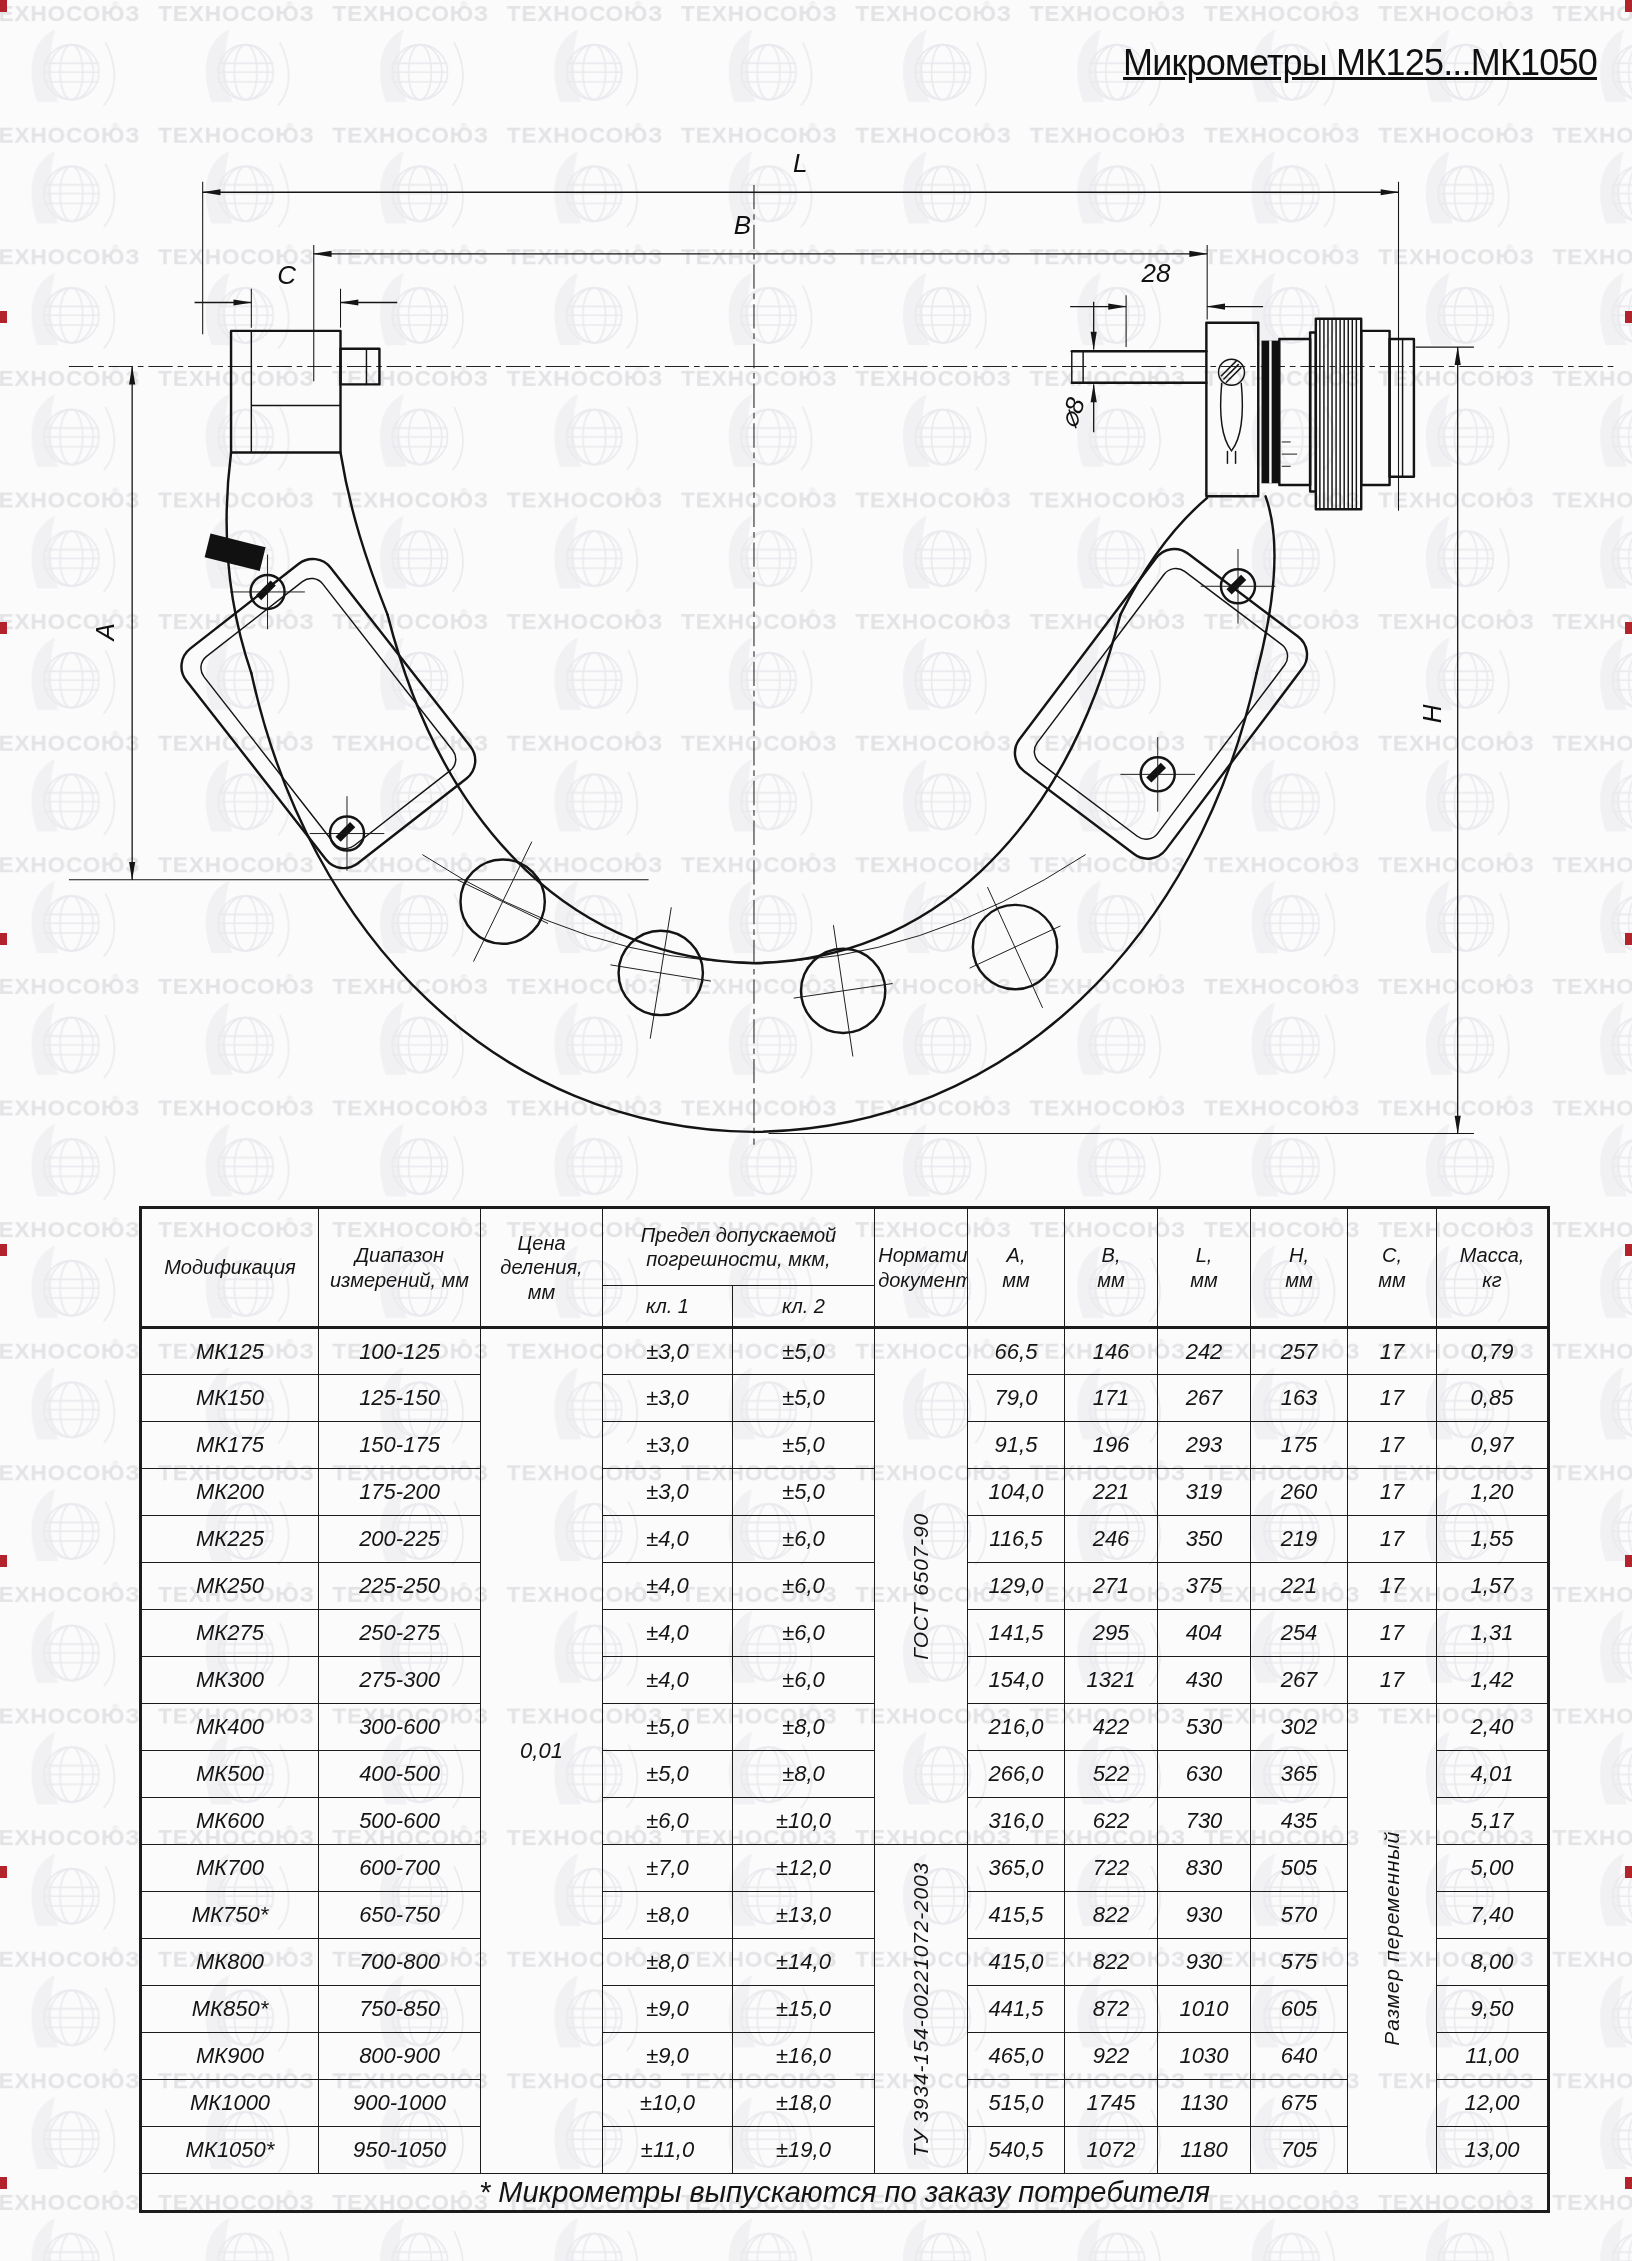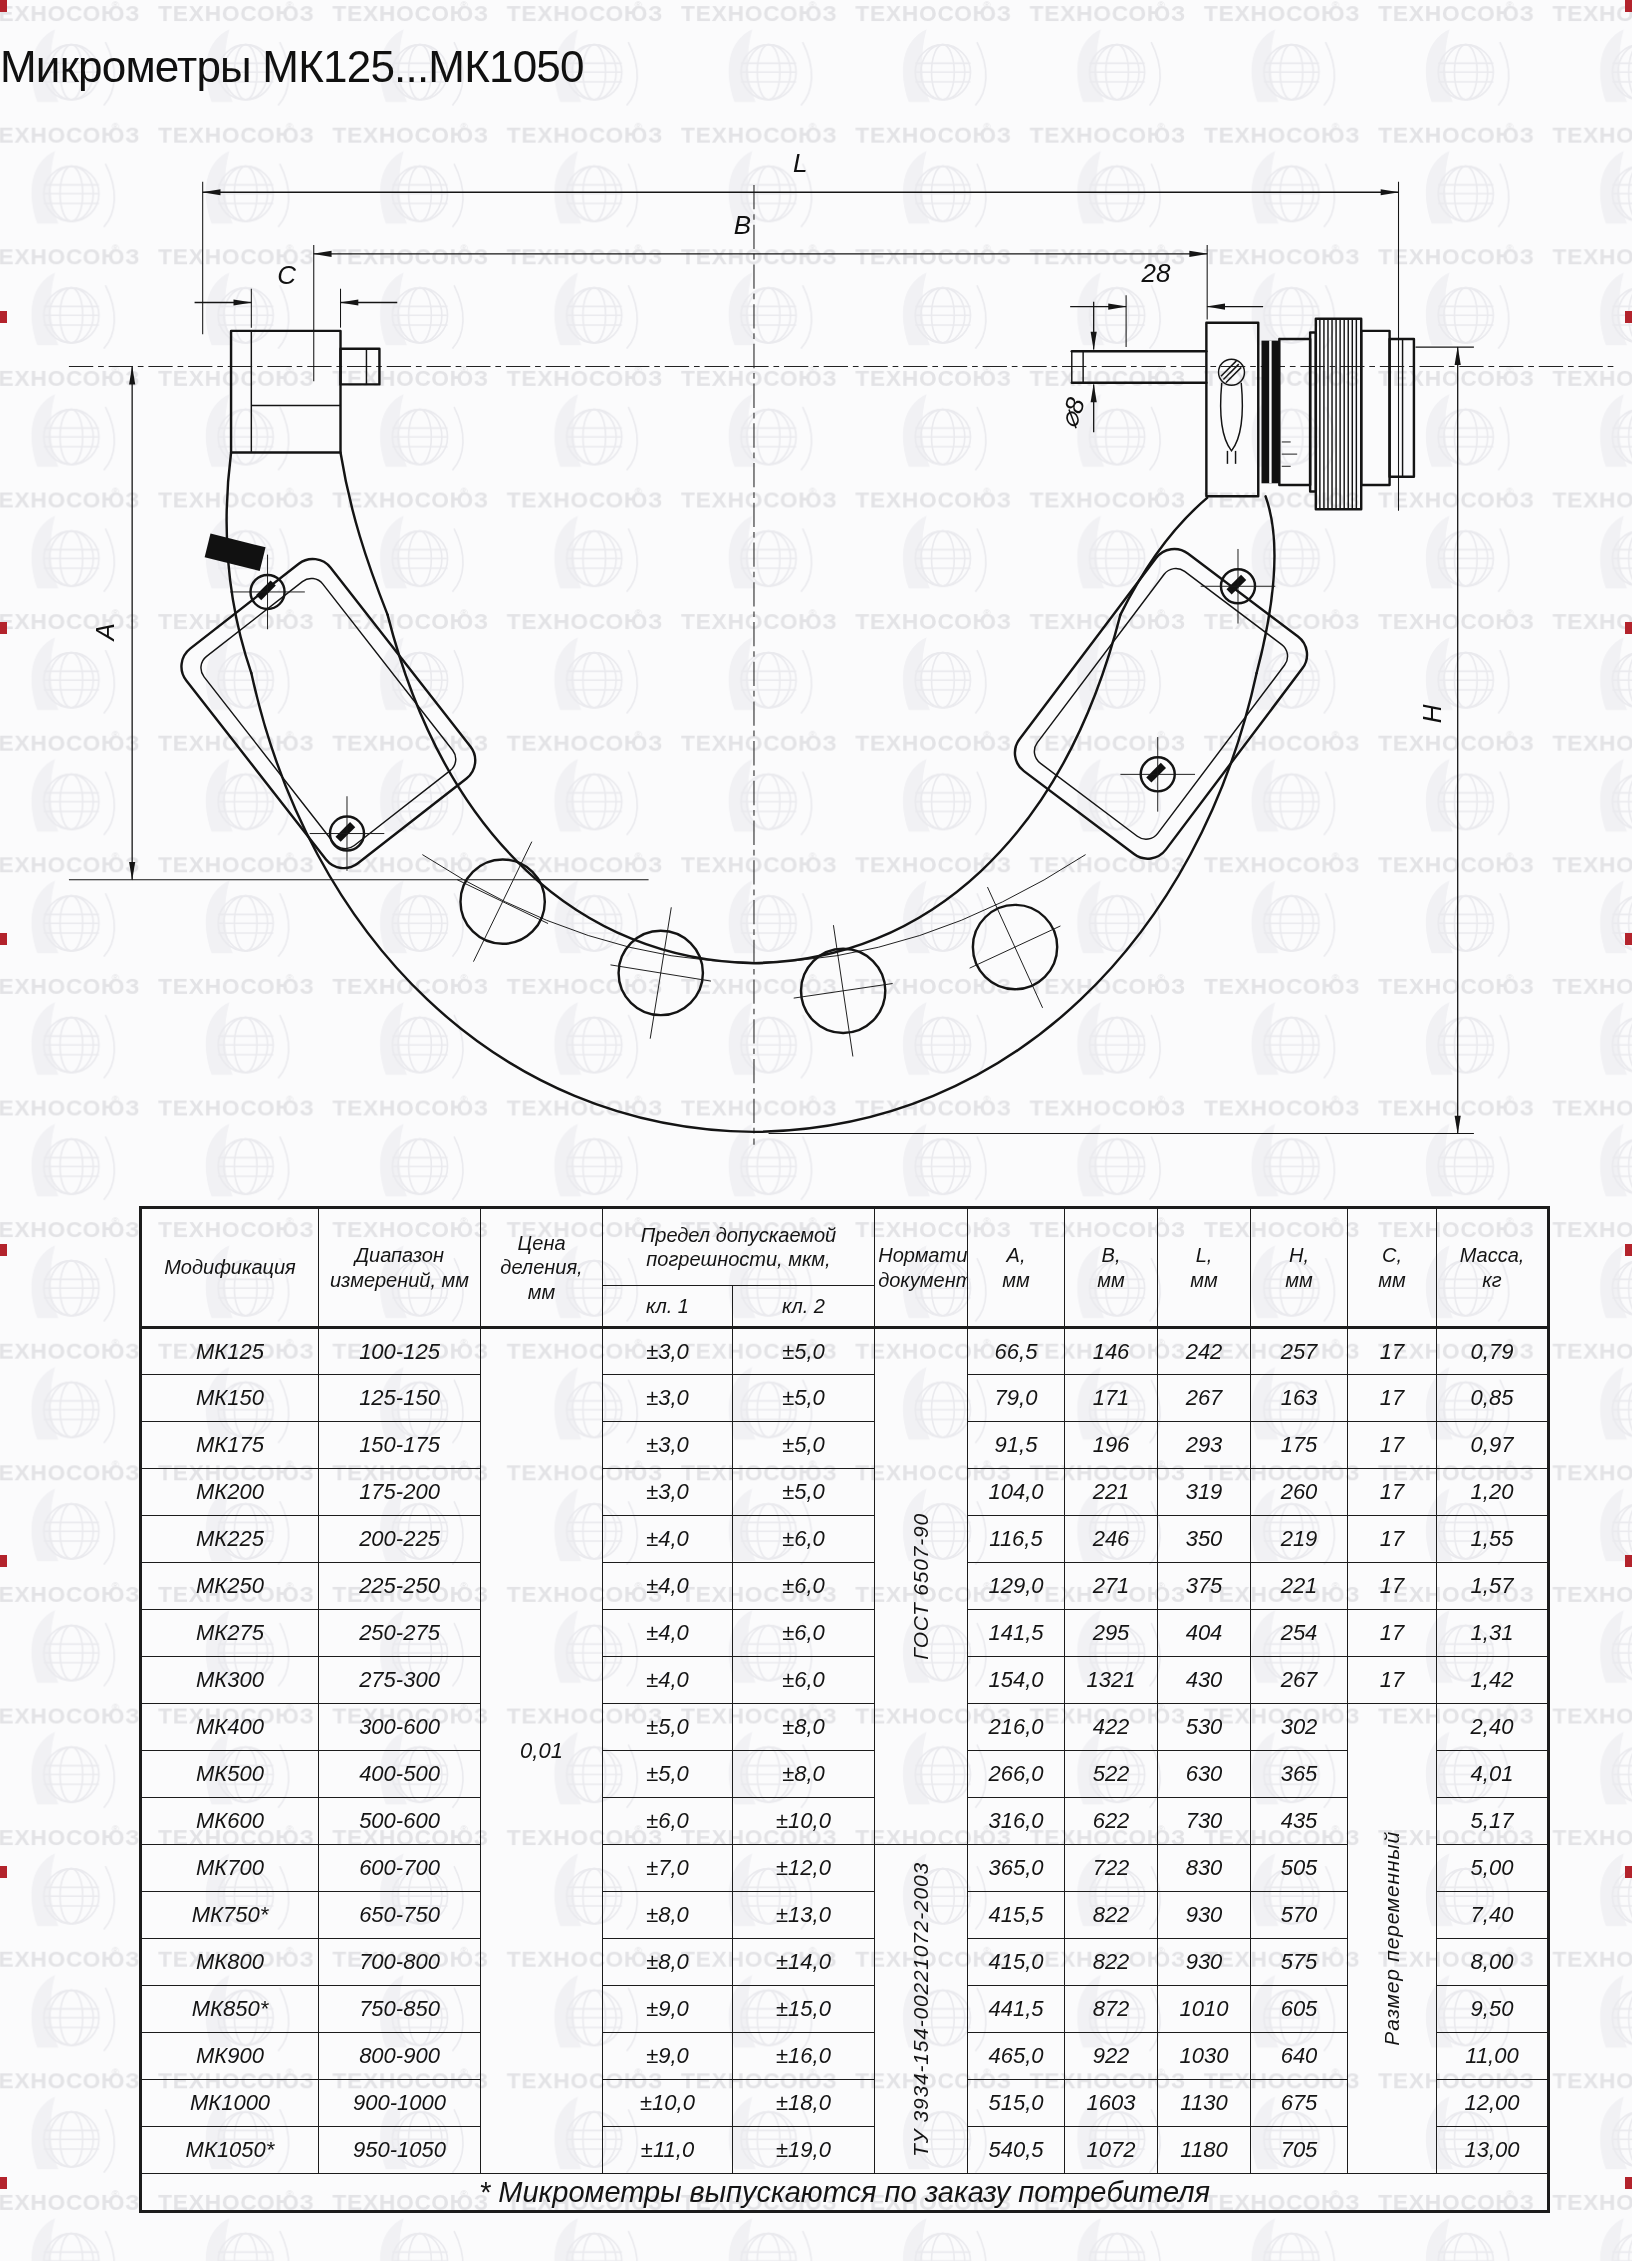--- a/index.html
+++ b/index.html
@@ -3,22 +3,22 @@
 <meta charset="utf-8">
 <style>
   html,body{margin:0;padding:0;background:#ffffff;}
   .sheet{position:relative;width:1632px;height:2261px;background:#fbfbfc;overflow:hidden;
          font-family:"Liberation Sans",sans-serif;color:#161616;}
   .wm{position:absolute;top:0;left:0;z-index:0;}
   .content{position:absolute;top:0;left:0;z-index:2;width:100%;height:100%;}
   .edge-left,.edge-right{position:absolute;top:0;width:7.3px;height:100%;z-index:3;
      background:repeating-linear-gradient(to bottom,#b3232c 0 12px,rgba(0,0,0,0) 12px 311px);}
   .edge-left{left:0;} .edge-right{right:0;}
-  .page-title{position:absolute;top:42px;left:0;width:1597px;text-align:left;
-     font-size:44px;letter-spacing:-0.8px;color:#101010;}
+  .page-title{position:absolute;top:42px;left:0;width:1597px;text-align:right;
+     font-size:36px;letter-spacing:-0.8px;color:#101010;text-decoration:underline;}
   
   svg .part{fill:none;stroke:#141414;stroke-width:3;stroke-linejoin:round;stroke-linecap:round;}
   svg .part-thin{fill:none;stroke:#141414;stroke-width:1.8;}
   svg .dim{stroke:#151515;stroke-width:1.6;fill:none;}
   svg .ext{stroke:#151515;stroke-width:1.3;fill:none;}
   svg .cl{stroke:#222;stroke-width:1.3;fill:none;stroke-dasharray:30 6 7 6;}
   svg .thin{stroke:#1a1a1a;stroke-width:1.2;fill:none;}
   svg .dimtext{font-family:"Liberation Sans",sans-serif;font-style:italic;font-size:32px;fill:#111;}
   svg .fillb{fill:#111;stroke:none;}
   
@@ -494,21 +494,21 @@
               <td>1030</td>
               <td>640</td>
               <td>11,00</td>
             </tr>
             <tr>
               <td>МК1000</td>
               <td>900-1000</td>
               <td>±10,0</td>
               <td>±18,0</td>
               <td>515,0</td>
-              <td>1603</td>
+              <td>1745</td>
               <td>1130</td>
               <td>675</td>
               <td>12,00</td>
             </tr>
             <tr>
               <td>МК1050*</td>
               <td>950-1050</td>
               <td>±11,0</td>
               <td>±19,0</td>
               <td>540,5</td>

